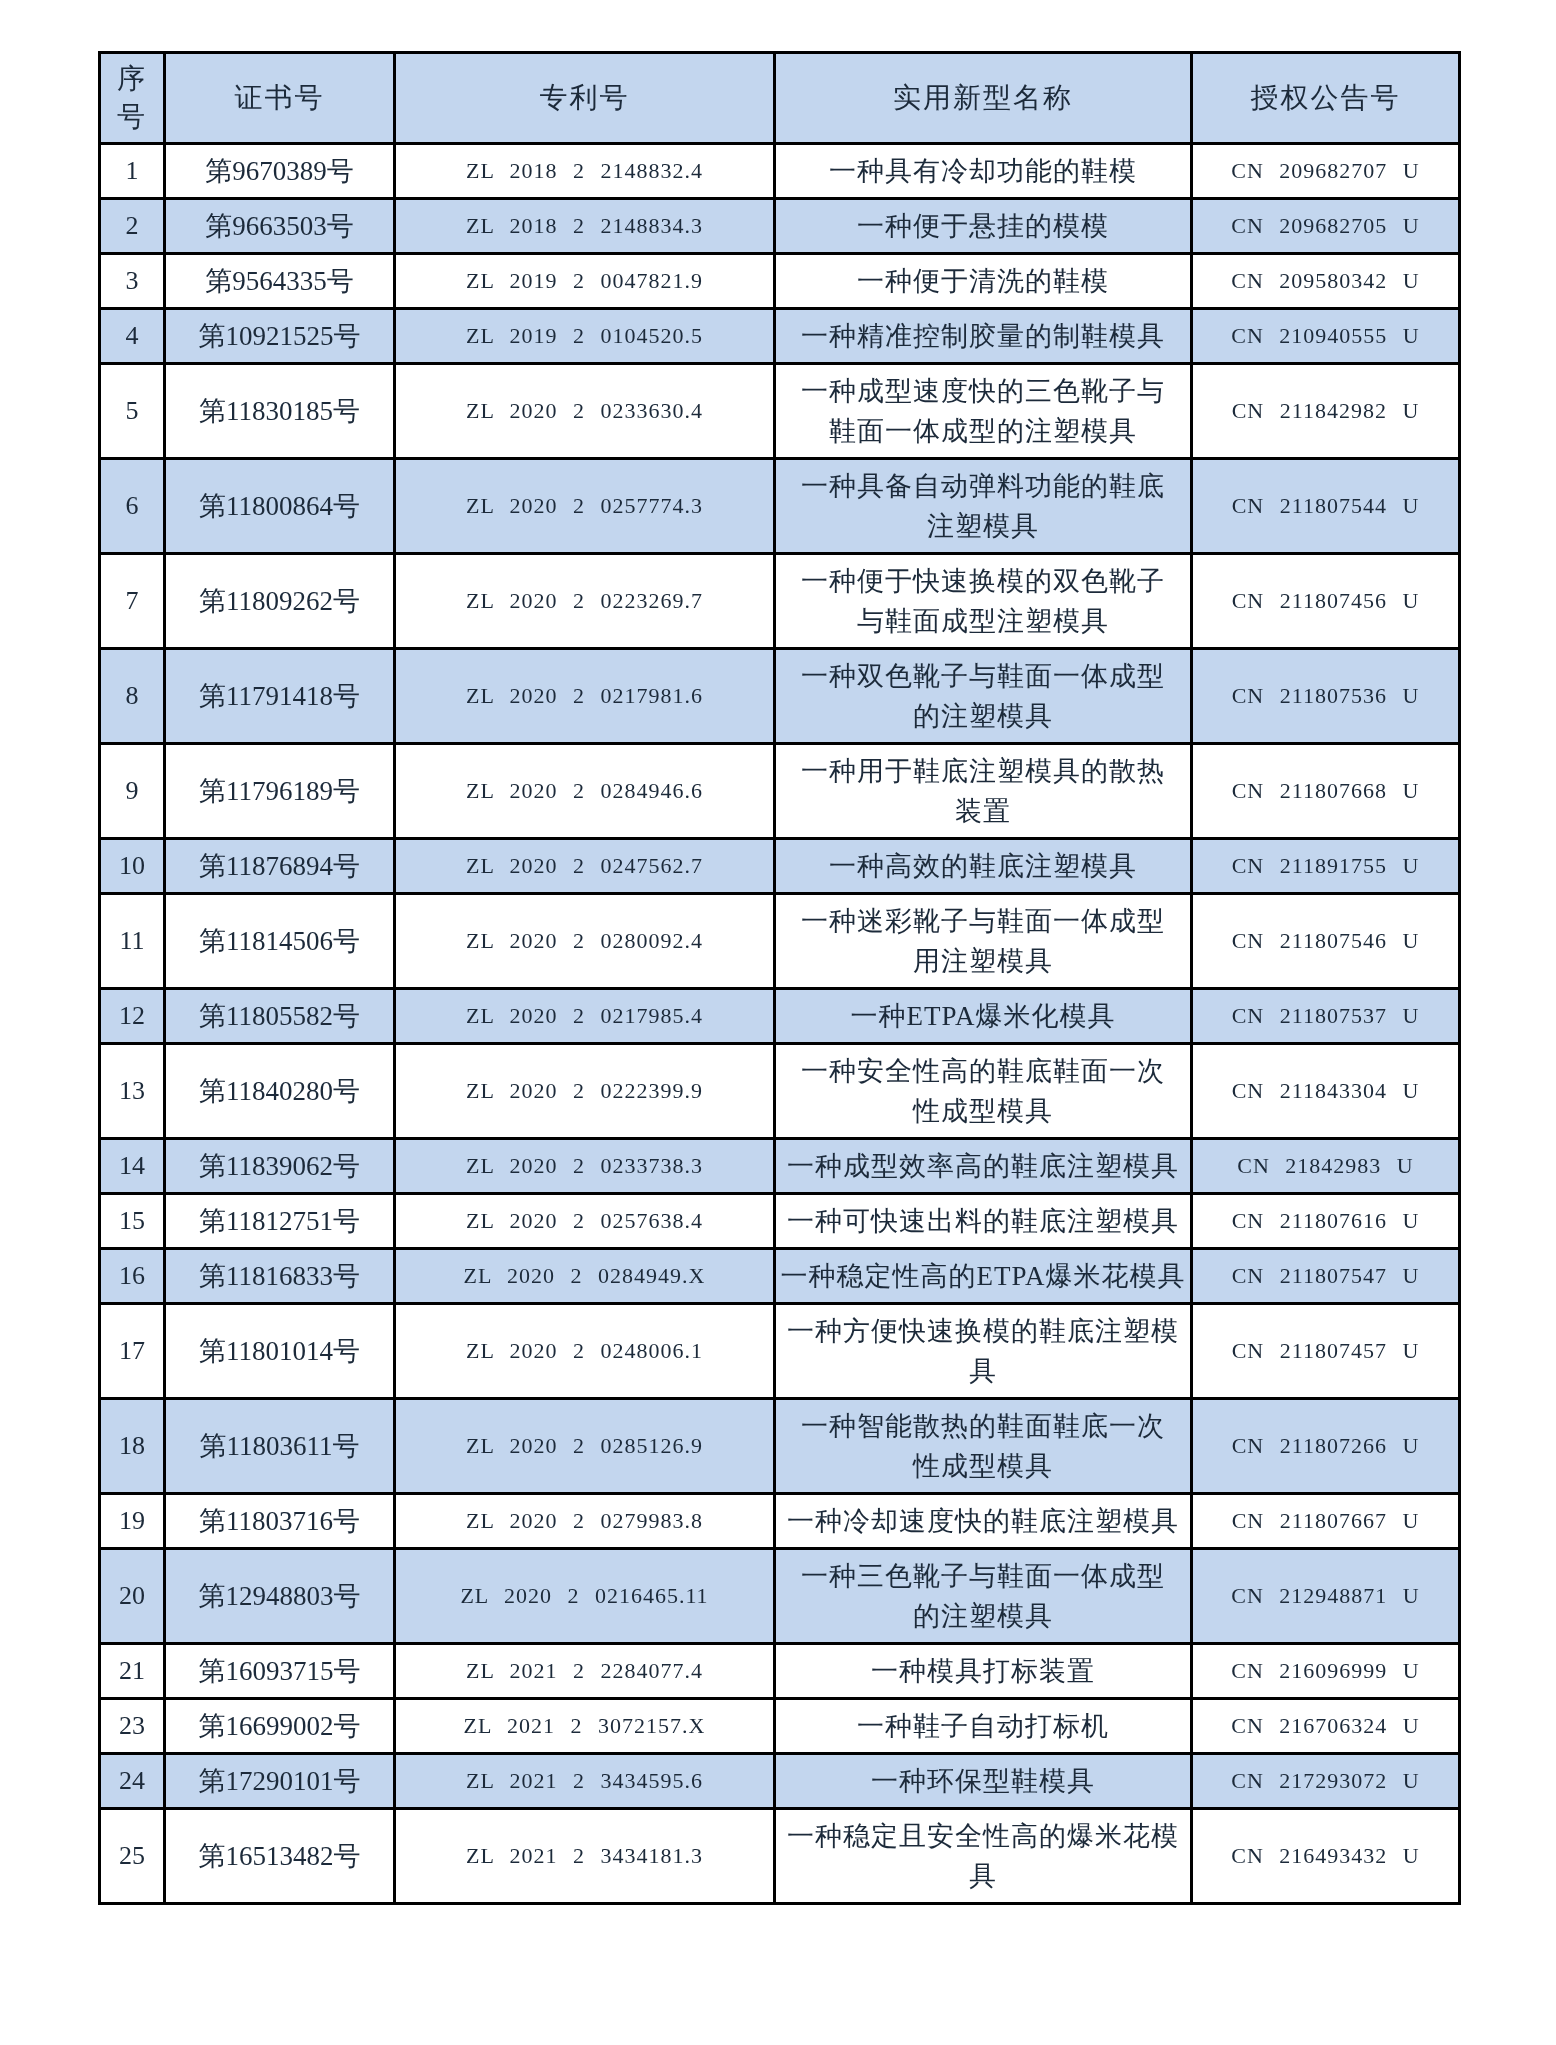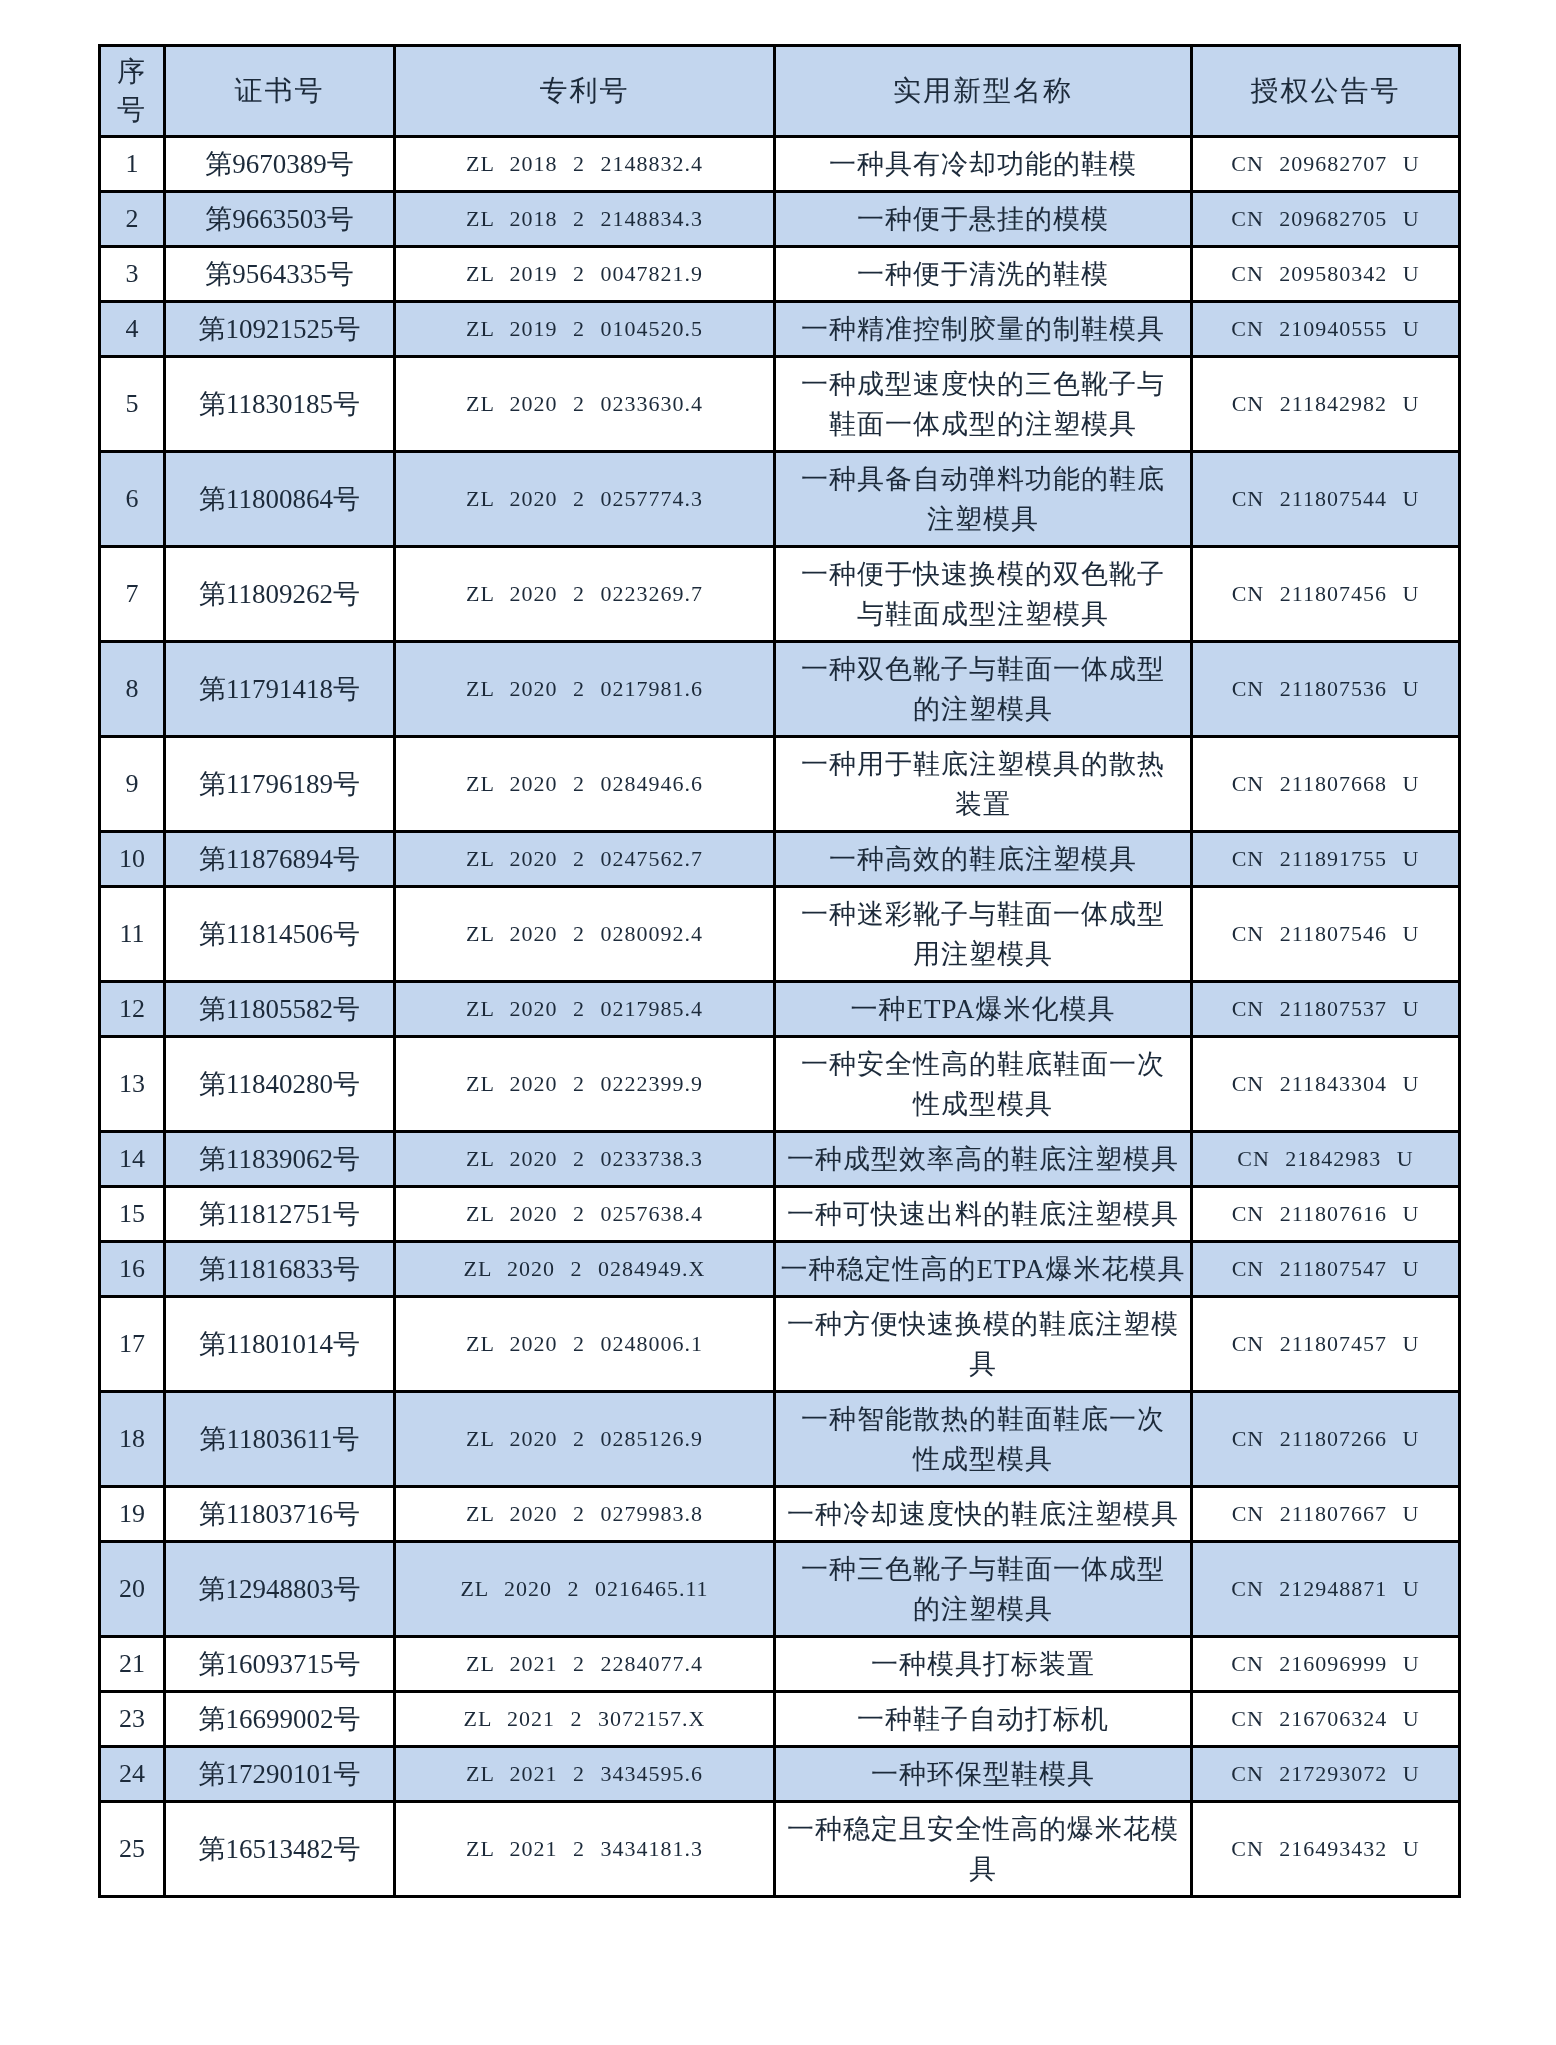--- a/index.html
+++ b/index.html
@@ -5,21 +5,21 @@
   * { box-sizing: border-box; }
   html, body {
     margin: 0; padding: 0;
     width: 1556px; height: 2045px;
     background: #ffffff;
     font-family: "Liberation Serif", "DejaVu Serif", serif;
     color: #1c2a3a;
   }
   .sheet {
     position: absolute;
-    top: 44px; left: 98px;
+    top: 51px; left: 98px;
   }
   table.patents {
     border-collapse: collapse;
     table-layout: fixed;
     width: 1360px;
   }
   col.c-index { width: 65px; }
   col.c-cert  { width: 230px; }
   col.c-patent{ width: 380px; }
   col.c-name  { width: 417px; }

